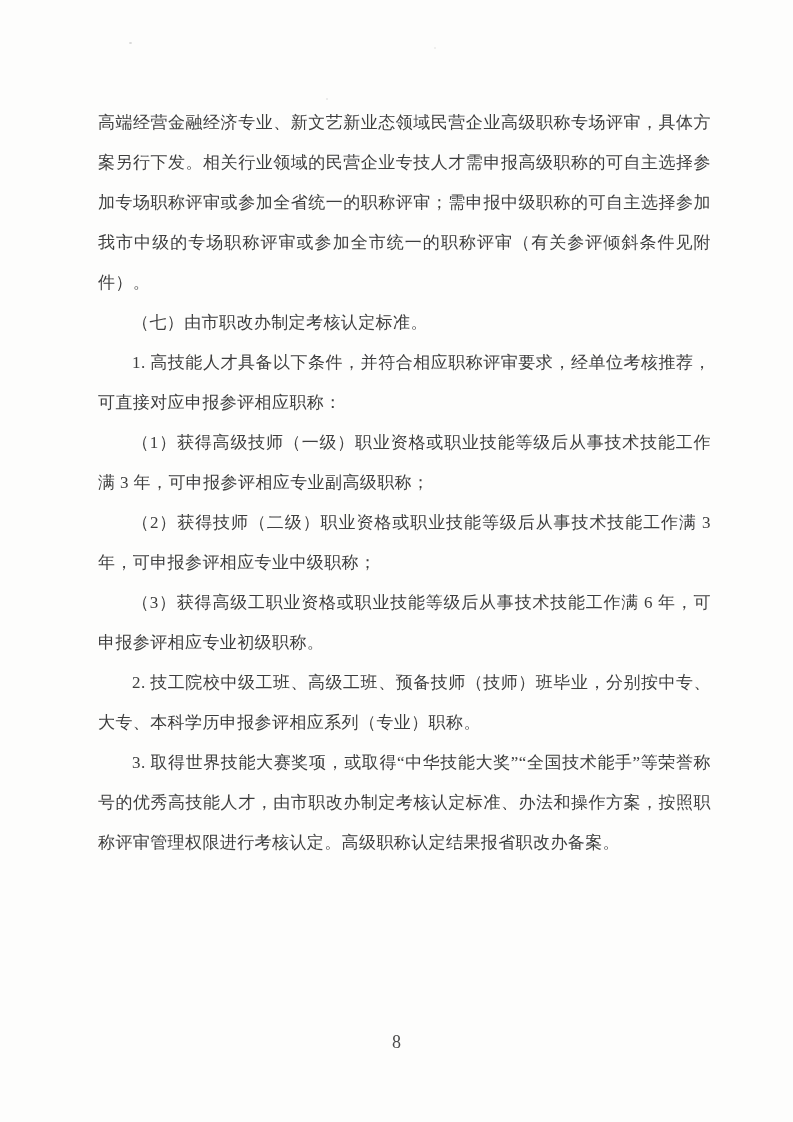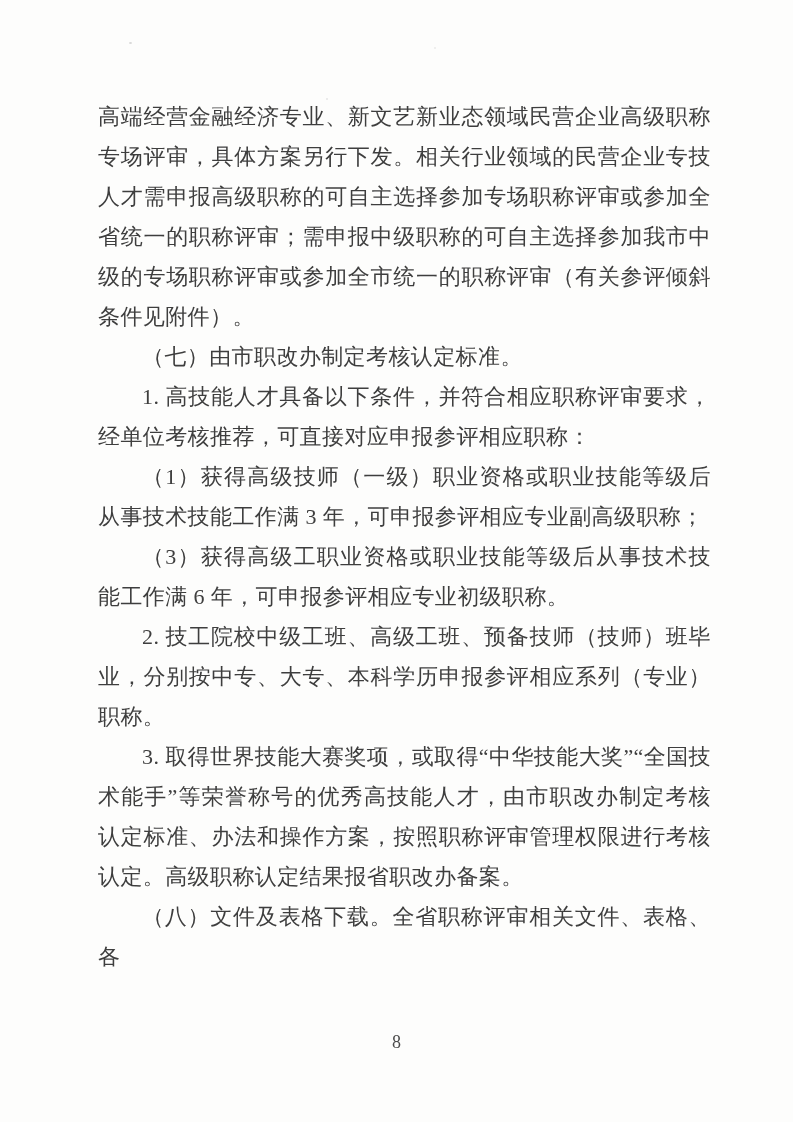--- a/index.html
+++ b/index.html
@@ -15,23 +15,23 @@
     font-family: "Liberation Serif", serif;
   }
   .page {
     position: absolute;
     inset: 0;
     background: #fdfdfc;
   }
   .content {
     position: absolute;
     left: 98px;
-    top: 97px;
+    top: 103px;
     width: 613px;
-    font-size: 22px;
+    font-size: 17px;
     line-height: 40px;
     color: #3e3e3e;
     text-align: justify;
     letter-spacing: 0.4px;
   }
   .content p {
     margin: 0;
     text-indent: 2em;
   }
   .content p.continuation {
@@ -64,21 +64,21 @@
 
   <span class="speck s1"></span>
   <span class="speck s2"></span>
   <span class="speck s3"></span>
 
   <div class="content">
     <p class="continuation">高端经营金融经济专业、新文艺新业态领域民营企业高级职称专场评审，具体方案另行下发。相关行业领域的民营企业专技人才需申报高级职称的可自主选择参加专场职称评审或参加全省统一的职称评审；需申报中级职称的可自主选择参加我市中级的专场职称评审或参加全市统一的职称评审（有关参评倾斜条件见附件）。</p>
     <p>（七）由市职改办制定考核认定标准。</p>
     <p>1. 高技能人才具备以下条件，并符合相应职称评审要求，经单位考核推荐，可直接对应申报参评相应职称：</p>
     <p>（1）获得高级技师（一级）职业资格或职业技能等级后从事技术技能工作满 3 年，可申报参评相应专业副高级职称；</p>
+    <p>（2）获得技师（二级）职业资格或职业技能等级后从事技术技能工作满 3 年，可申报参评相应专业中级职称；</p>
     <p>（3）获得高级工职业资格或职业技能等级后从事技术技能工作满 6 年，可申报参评相应专业初级职称。</p>
     <p>2. 技工院校中级工班、高级工班、预备技师（技师）班毕业，分别按中专、大专、本科学历申报参评相应系列（专业）职称。</p>
     <p>3. 取得世界技能大赛奖项，或取得“中华技能大奖”“全国技术能手”等荣誉称号的优秀高技能人才，由市职改办制定考核认定标准、办法和操作方案，按照职称评审管理权限进行考核认定。高级职称认定结果报省职改办备案。</p>
-    <p>（八）文件及表格下载。全省职称评审相关文件、表格、各</p>
   </div>
 
   <div class="page-number">8</div>
 
 </div>
 
 </body></html>

